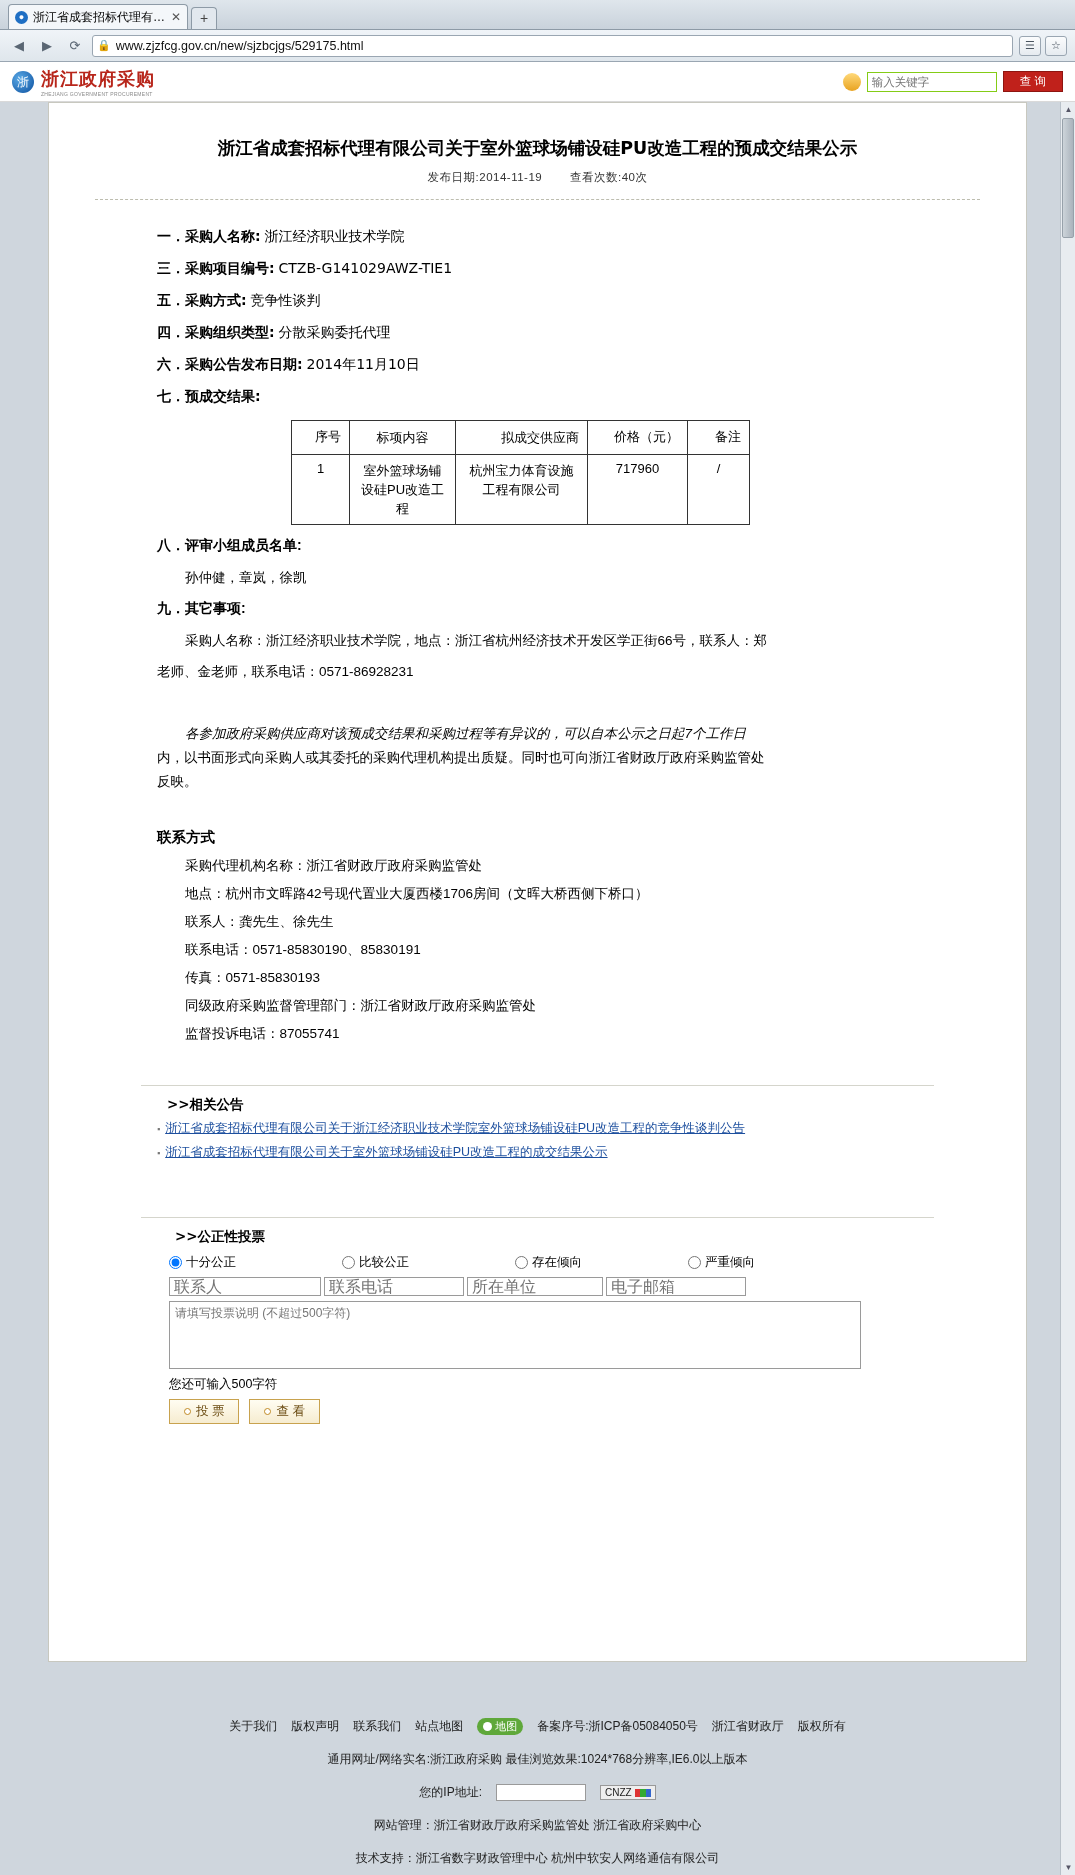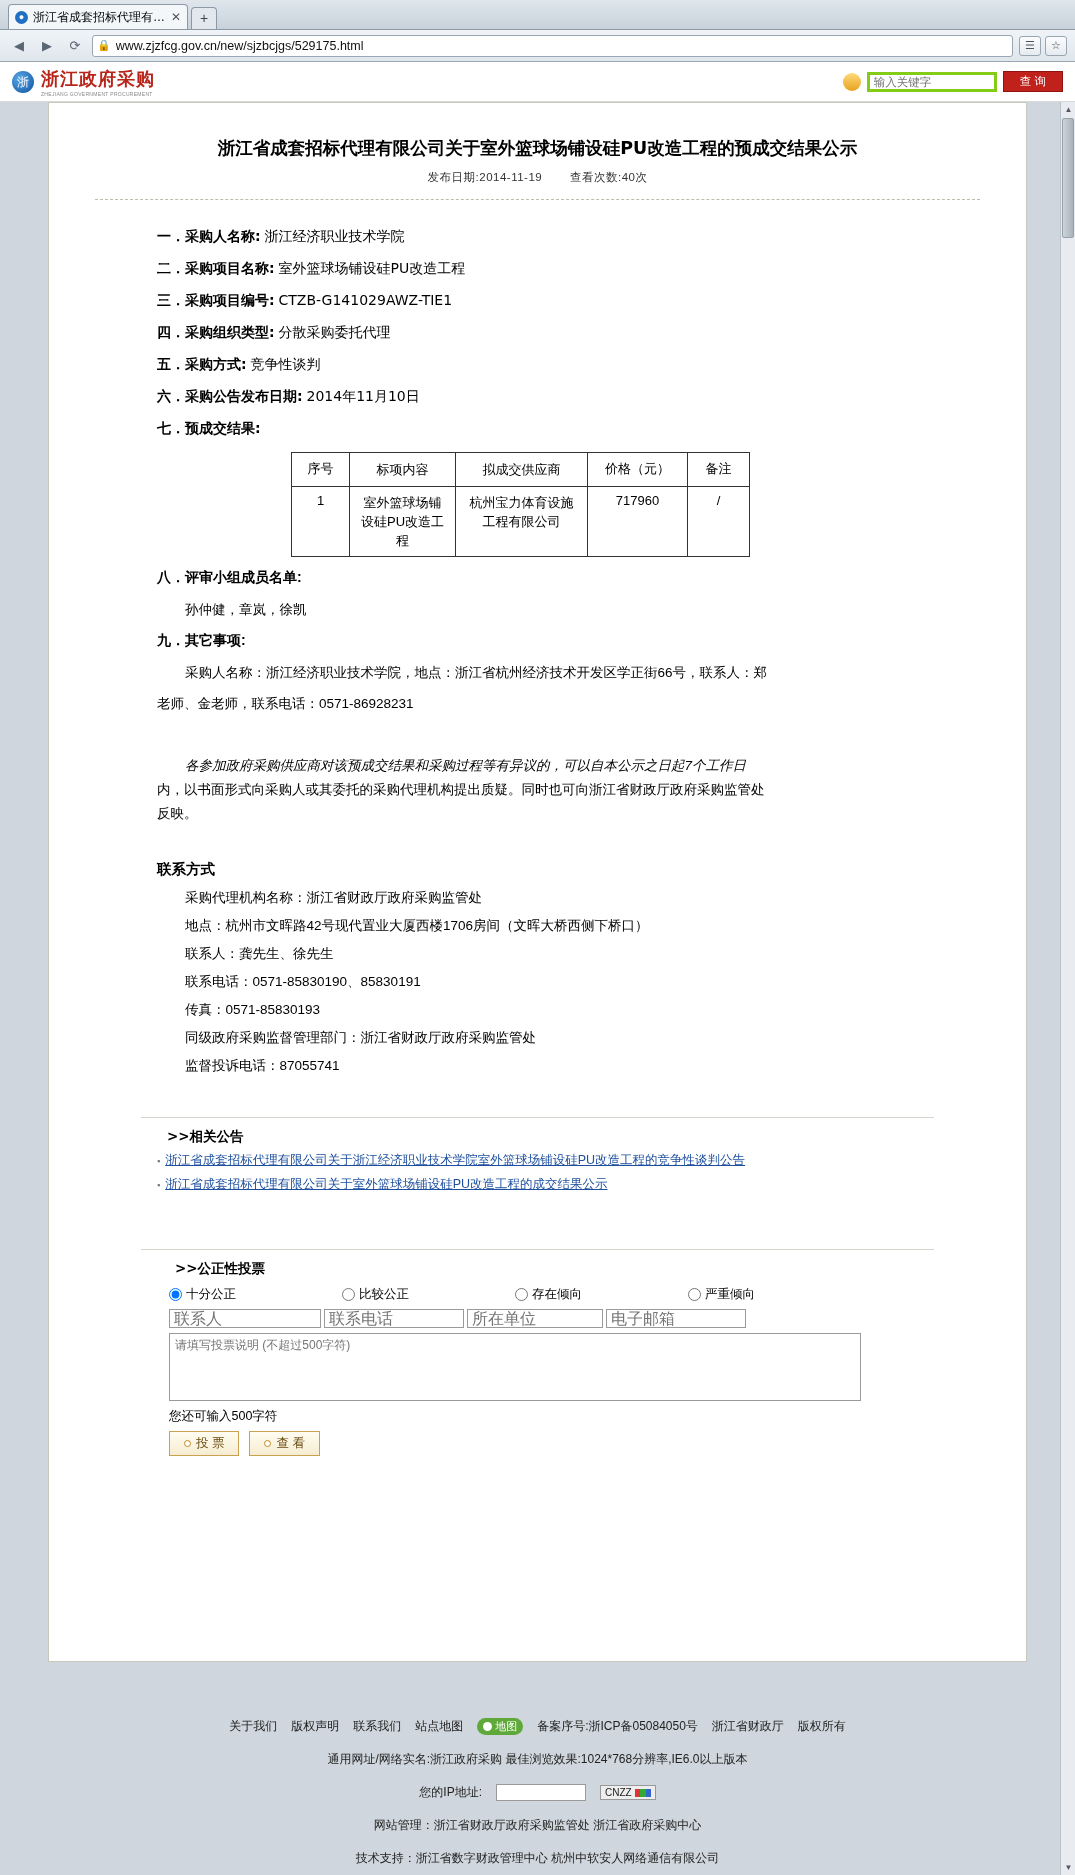--- a/index.html
+++ b/index.html
@@ -47,21 +47,21 @@
   .logo { display:flex; align-items:center; gap:7px; }
   .logo .mark { width:22px; height:22px; border-radius:50%;
         background:radial-gradient(circle at 35% 35%, #5aa9e6, #0b4f9e);
         color:#fff; font-size:12px; line-height:22px; text-align:center; }
   .logo .cn { color:#b8261b; font-size:18px; font-weight:bold; letter-spacing:1px;
               font-family:"DejaVu Sans", sans-serif; }
   .logo .en { font-size:5px; color:#8a8a8a; letter-spacing:.3px; display:block; }
   .header-search { margin-left:auto; display:flex; align-items:center; gap:6px; }
   .hs-icon { width:18px; height:18px; border-radius:50%;
              background:linear-gradient(#ffd97a,#e8a321); }
-  .hs-input { width:130px; height:20px; border:3px solid #84cc16; background:#fff;
+  .hs-input { width:130px; height:20px; border:1px solid #84cc16; background:#fff;
               font-size:11.5px; color:#777; padding:0 4px; line-height:18px; }
   .hs-btn { background:#c0211b; color:#fff; font-size:11.5px; padding:2px 16px;
             border:1px solid #8e1510; }
 
   
   .page { width:1075px; height:1600px; background:#cfd6dd; padding:0 48px; }
   .paper { background:#ffffff; border:1px solid #c8c8bf; min-height:1560px;
            padding:18px 46px 10px 46px; }
 
   h1.doc-title { text-align:center; font-size:17.5px; font-weight:bold; line-height:31px;
@@ -71,21 +71,21 @@
   .divider-dash { border:none; border-top:1px dashed #bdbdaf; margin:14px 0 26px 0; }
 
   .clause { margin:0 0 12px 62px; font-size:14px; line-height:20px; }
   .clause .num { font-weight:bold; font-family:"DejaVu Sans", sans-serif; }
   .clause .val { font-family:"DejaVu Sans", sans-serif; }
   .clause.bold-only { font-weight:bold; }
 
   table.result { border-collapse:collapse; margin:14px 0 10px 196px; }
   table.result td, table.result th { border:1px solid #333; padding:6px 8px;
         font-size:13px; text-align:center; vertical-align:top; font-weight:normal; }
-  table.result thead td { padding:7px 8px; }
+  table.result thead td { padding:7px 8px;text-align:right; }
   .c-no { width:58px; }
   .c-item { width:106px; text-align:left; line-height:19px; }
   .c-sup { width:132px; line-height:19px; }
   .c-price { width:100px; }
   .c-note { width:62px; }
 
   .indent { margin:0 0 10px 90px; font-size:13.5px; line-height:21px; }
   .para { margin:6px 62px 6px 62px; font-size:13.5px; line-height:24px; text-indent:0; }
   .para p { margin:0; }
   .para .first { text-indent:28px;font-style:italic; }
@@ -198,34 +198,30 @@
       <span>发布日期:2014-11-19</span>
       <span>查看次数:40次</span>
     </div>
     <hr class="divider-dash">
 
     <div class="clause">
       <span class="num">一．采购人名称:</span>
       <span class="val">浙江经济职业技术学院</span>
     </div>
     <div class="clause">
-      <span class="num">二．采购项目名称:</span>
-      <span class="val">室外篮球场铺设硅PU改造工程</span>
-    </div>
-    <div class="clause">
       <span class="num">三．采购项目编号:</span>
       <span class="val">CTZB-G141029AWZ-TIE1</span>
     </div>
     <div class="clause">
+      <span class="num">五．采购方式:</span>
+      <span class="val">竞争性谈判</span>
+    </div>
+    <div class="clause">
       <span class="num">四．采购组织类型:</span>
       <span class="val">分散采购委托代理</span>
-    </div>
-    <div class="clause">
-      <span class="num">五．采购方式:</span>
-      <span class="val">竞争性谈判</span>
     </div>
     <div class="clause">
       <span class="num">六．采购公告发布日期:</span>
       <span class="val">2014年11月10日</span>
     </div>
     <div class="clause">
       <span class="num">七．预成交结果:</span>
     </div>
 
     <table class="result">

